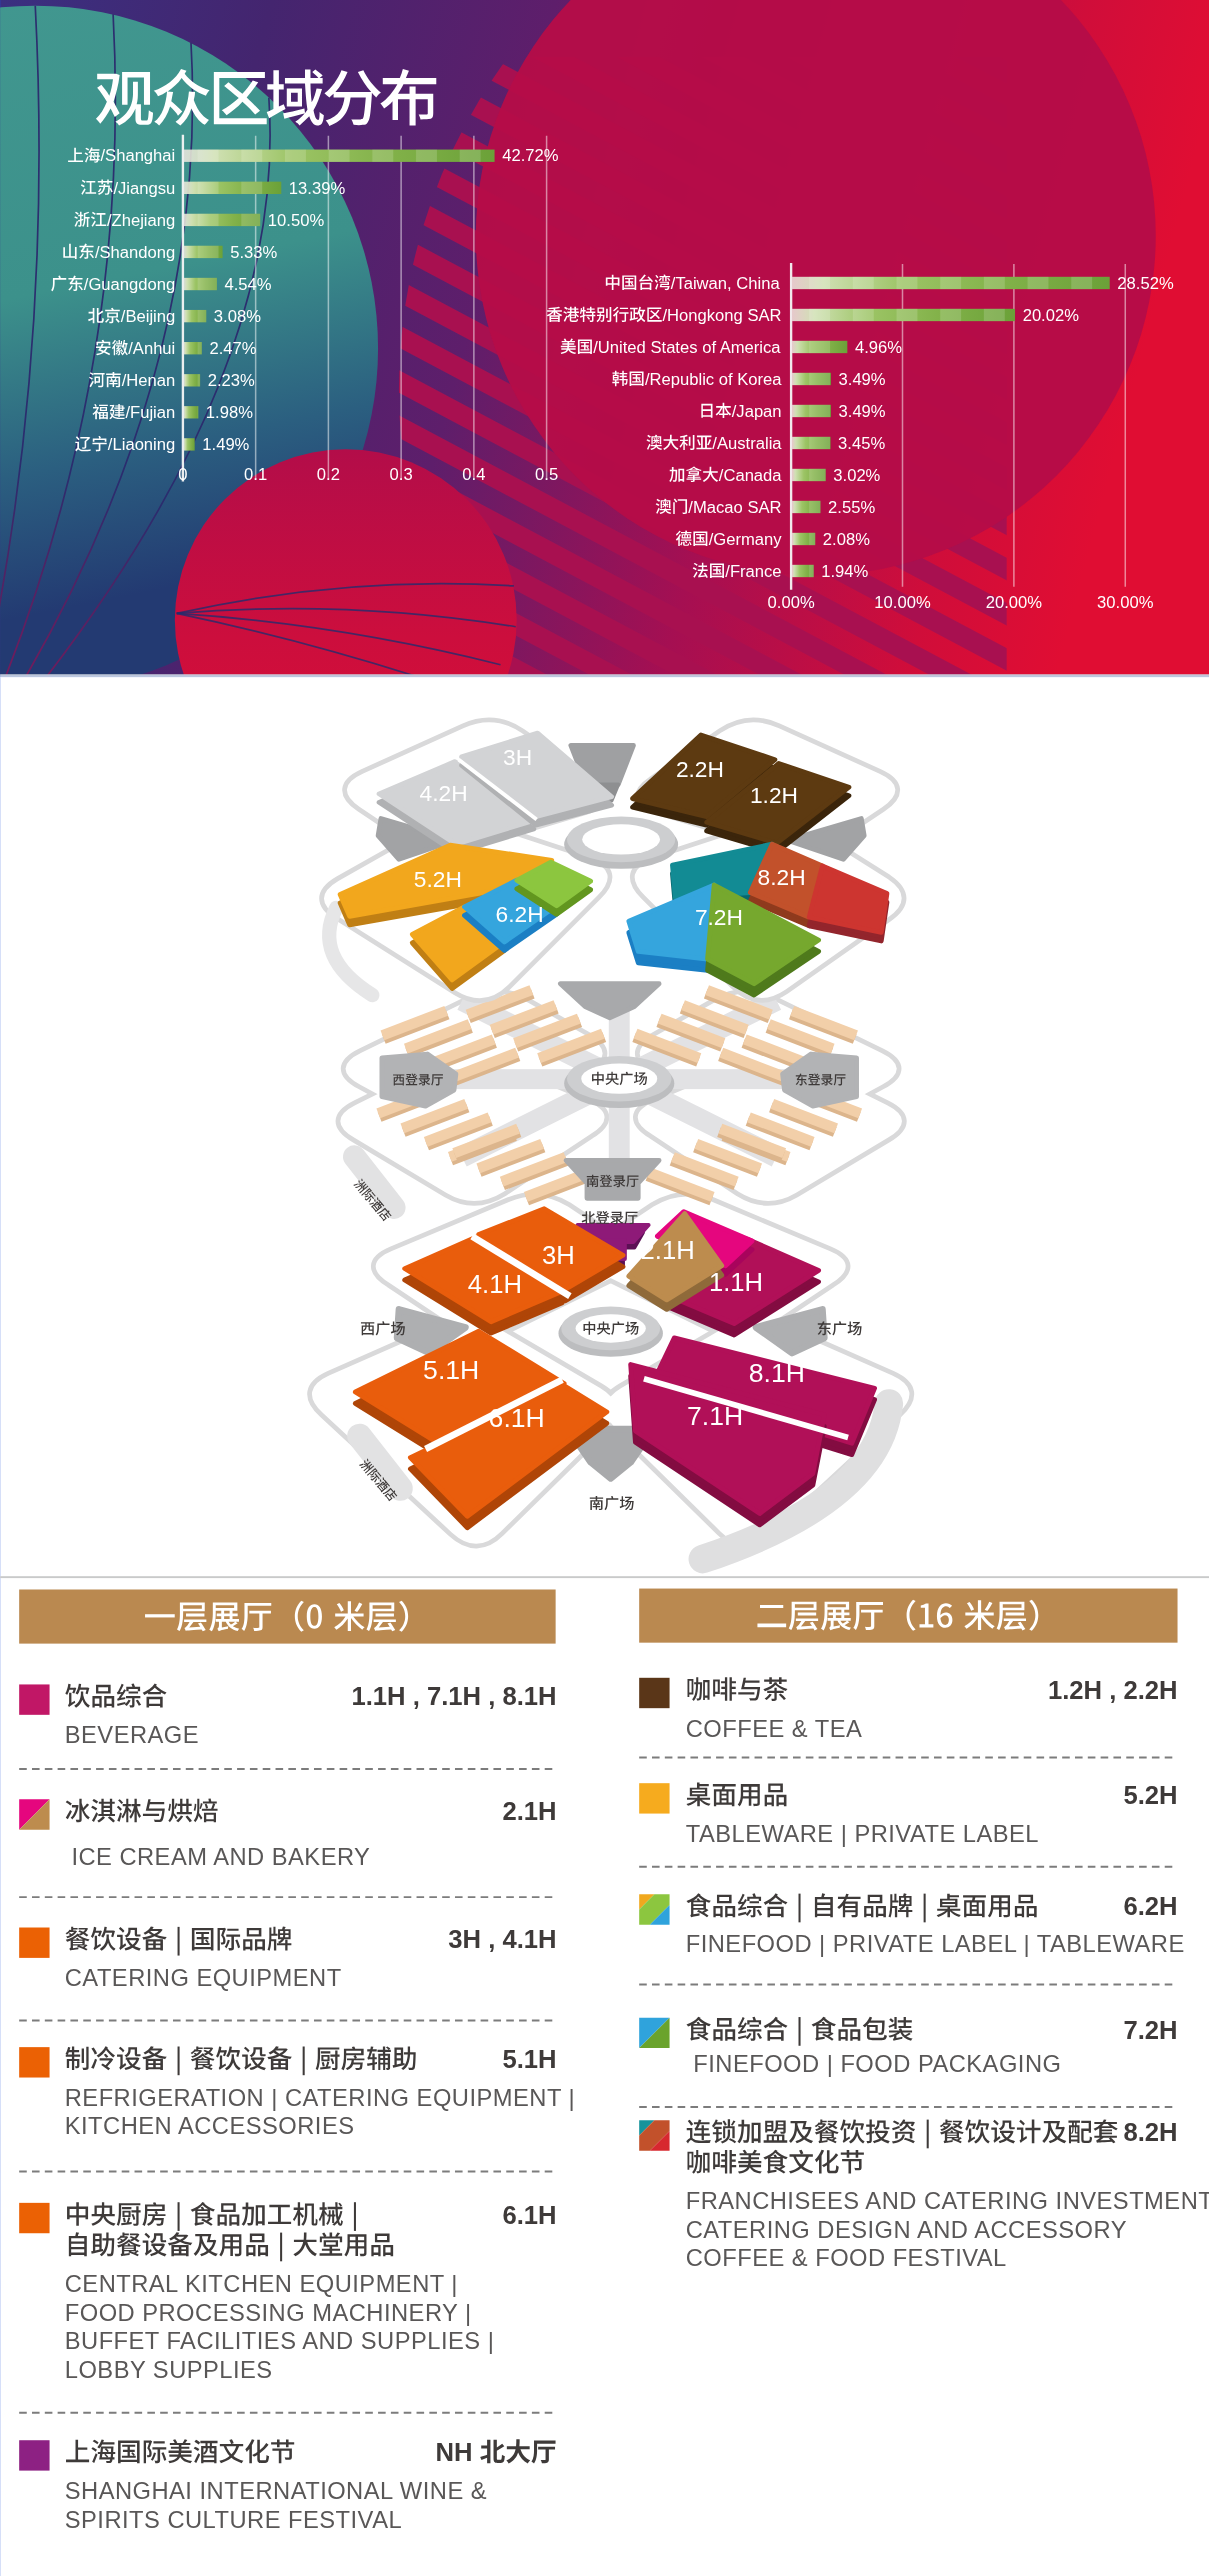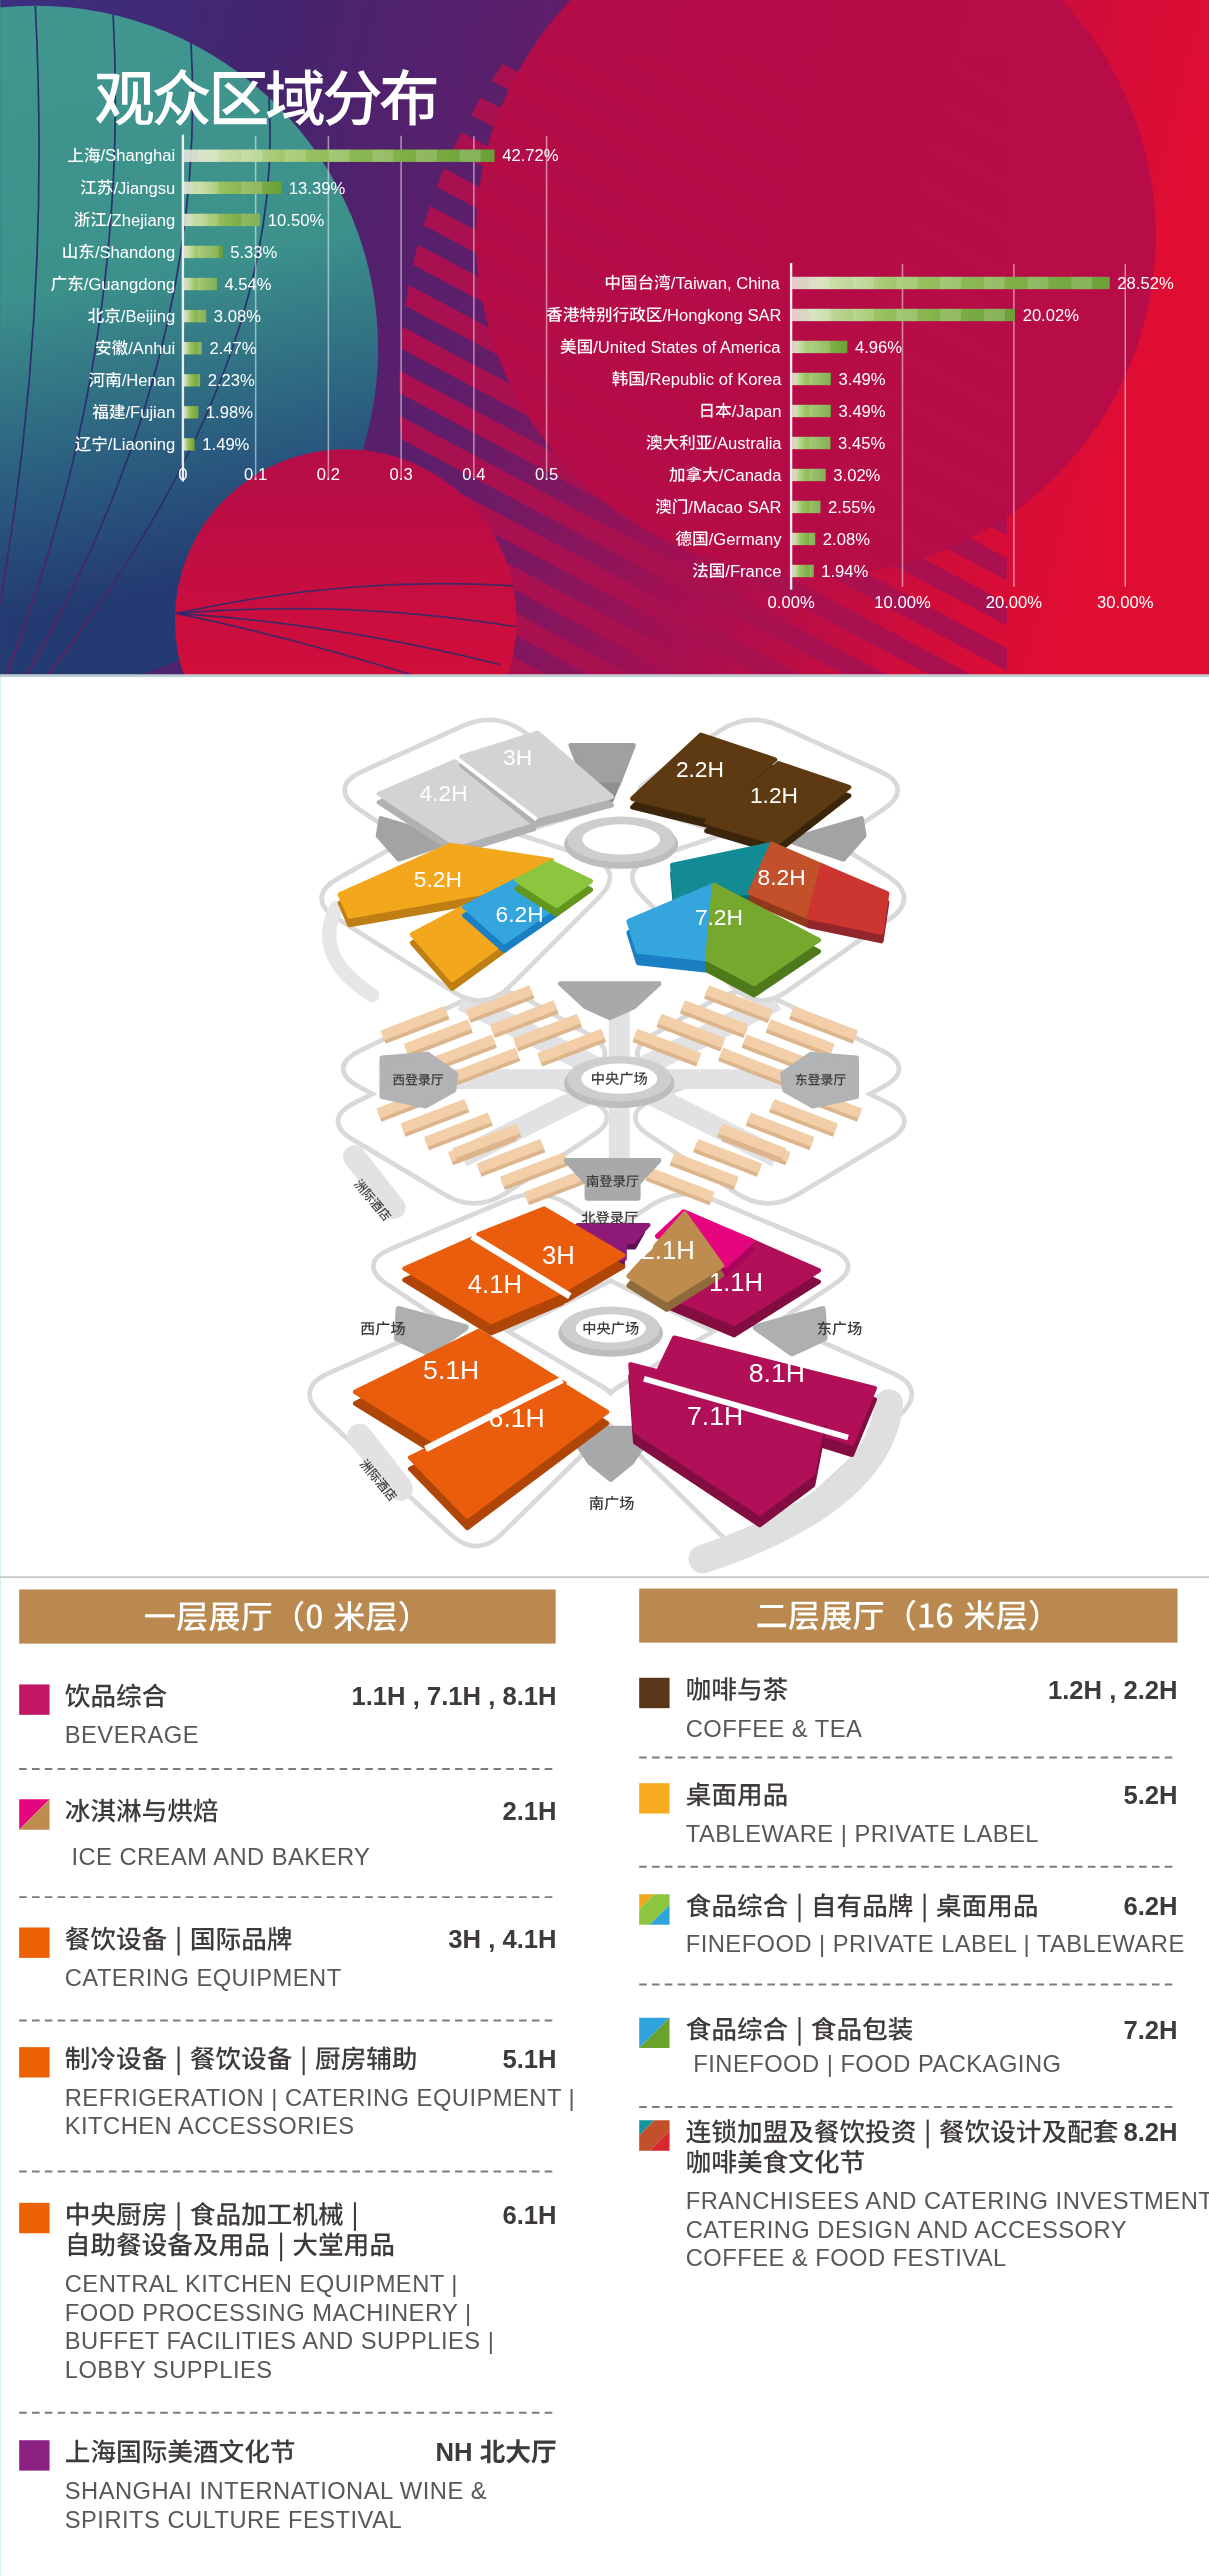--- a/index.html
+++ b/index.html
@@ -1,14 +1,14 @@
 <!DOCTYPE html>
 <html style="font-size:15px"><head><meta charset="utf-8"><style>
 *{margin:0;padding:0} body{background:#fff;font-family:"Liberation Sans",sans-serif}
-#page{position:relative;width:1210px;height:2576px;overflow:hidden;background:#22c55e}
+#page{position:relative;width:1210px;height:2576px;overflow:hidden;background:#1d4ed8}
 text{font-family:"Liberation Sans",sans-serif}
 </style></head><body>
 <div id="page">
     <svg width="0" height="0" style="position:absolute">
       <defs>
         <path id="g1" d="M46 80V26H55V71H82V26H92V80ZM64 64V46C64 31 60 12 35 -2C37 -3 40 -6 41 -8C56 -1 64 10 68 20V3C68 -4 71 -7 78 -7H86C95 -7 96 -2 97 13C95 14 92 15 90 17C89 3 89 0 86 0H80C78 0 77 1 77 4V27H70C72 34 72 40 72 46V64ZM5 54C11 47 16 39 21 31C16 19 10 9 3 3C5 1 8 -2 10 -5C16 2 22 10 27 20C30 15 32 10 34 6L42 12C39 17 36 24 32 31C36 44 40 58 42 75L36 77L34 77H5V68H31C30 58 28 50 25 41C21 48 16 54 12 59Z"></path>
         <path id="g2" d="M49 85C40 68 24 56 4 49C7 47 10 43 11 40C16 42 22 45 26 48C24 26 18 8 5 -2C7 -3 11 -6 13 -8C21 -0 27 10 31 23C36 18 42 12 44 8L51 15C47 20 40 26 33 32C34 37 35 42 36 47L27 48C36 54 44 61 50 70C60 57 74 46 90 41C91 44 94 48 96 50C79 54 64 65 55 77L58 82ZM62 48C60 25 54 8 40 -2C42 -4 46 -7 48 -8C56 -1 62 8 66 20C71 9 78 -1 88 -7C90 -5 93 -1 95 1C82 8 74 22 70 34C71 38 72 42 72 47Z"></path>
         <path id="g3" d="M93 80H9V-6H96V4H18V70H93ZM26 57C33 51 42 44 50 37C41 29 32 22 22 17C25 15 28 11 30 9C39 15 48 22 56 31C65 23 72 16 77 10L85 16C79 22 72 30 63 38C70 46 76 54 82 63L73 66C68 58 62 51 56 44C48 50 40 57 33 63Z"></path>
         <path id="g4" d="M30 12 32 3C41 5 54 9 66 12L65 20C52 17 38 13 30 12ZM43 46H54V31H43ZM36 53V23H61V53ZM3 14 7 4C15 8 24 14 34 19L31 27L23 23V51H31V60H23V83H14V60H4V51H14V19C10 17 6 15 3 14ZM85 53C83 45 81 37 77 30C76 39 75 50 75 61H95V70H90L95 74C92 77 87 81 83 84L78 80C81 77 86 73 88 70H75V84H66L66 70H33V61H66C67 45 68 30 70 18C65 10 58 4 50 -2C52 -3 56 -6 57 -8C63 -3 68 2 73 7C76 -2 80 -8 86 -8C93 -8 96 -4 97 9C95 10 92 12 90 14C90 4 89 1 88 1C84 1 82 7 80 17C86 27 90 38 94 52Z"></path>
         <path id="g5" d="M68 83 59 80C65 68 73 56 81 47H22C30 56 37 68 42 80L32 83C26 68 16 54 4 45C6 43 10 40 12 38C14 40 17 42 19 44V38H37C35 22 29 7 6 -0C8 -2 11 -6 12 -9C38 1 44 18 47 38H72C70 15 69 5 67 3C66 2 65 2 63 2C60 2 54 2 48 2C50 -0 51 -4 52 -7C58 -8 64 -8 67 -7C71 -7 73 -6 75 -3C79 1 80 12 82 43L82 46C84 43 87 41 89 38C91 41 94 45 97 46C86 55 74 70 68 83Z"></path>

